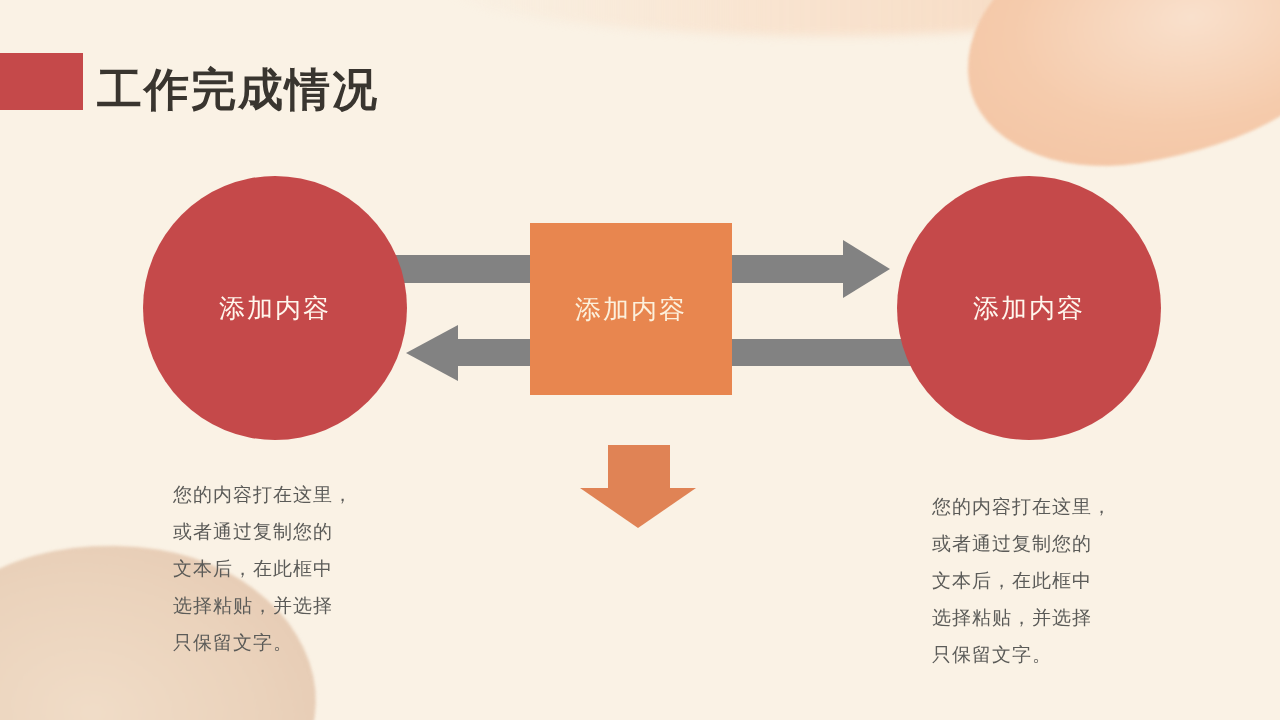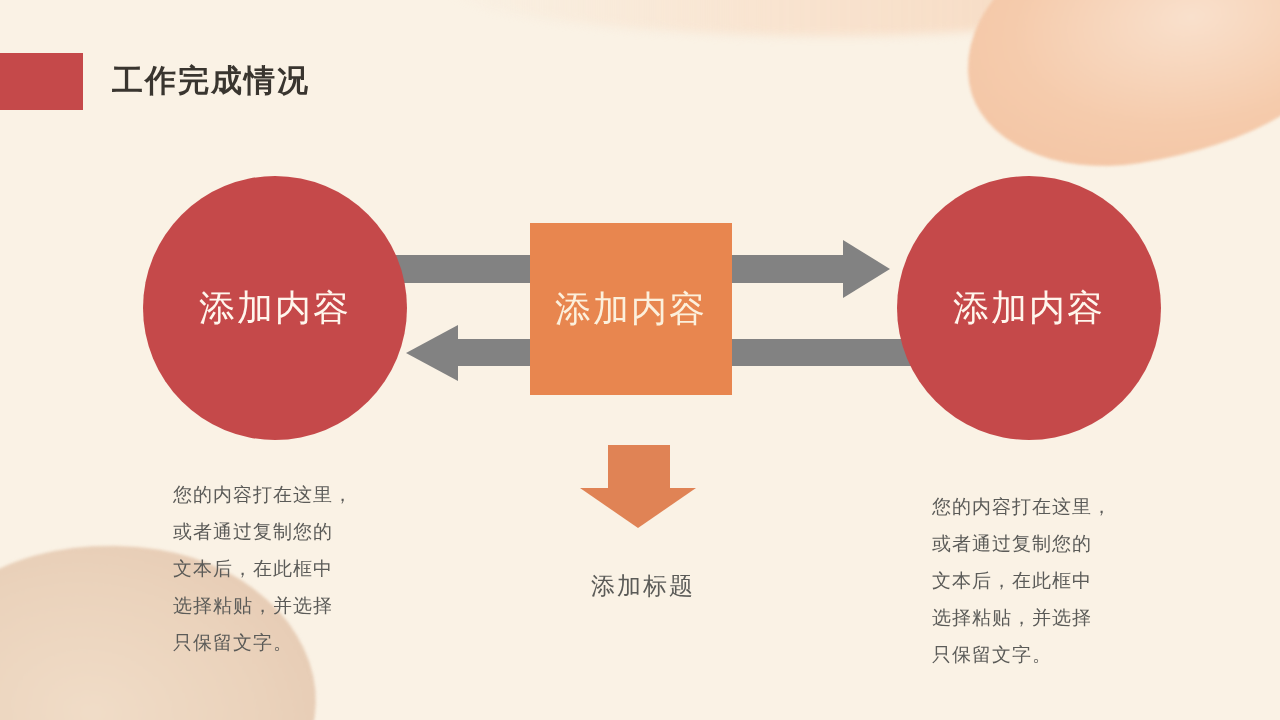--- a/index.html
+++ b/index.html
@@ -46,42 +46,42 @@
     transform:rotate(9deg);
     filter:blur(1.5px);
   }
   
   .accent-bar{
     position:absolute;left:0;top:53px;width:83px;height:57px;
     background:var(--accent-red);z-index:3;
   }
   .page-title{
     position:absolute;left:97px;top:60px;z-index:3;
-    font-size:31px;font-weight:bold;color:var(--title-text);
-    letter-spacing:2px;white-space:nowrap;margin-left:15px;
+    font-size:45px;font-weight:bold;color:var(--title-text);
+    letter-spacing:2px;white-space:nowrap;
   }
   
   .arrow{position:absolute;z-index:1;}
   .arrow-right-shaft{left:300px;top:255px;width:545px;height:28px;background:var(--arrow-gray);}
   .arrow-right-head{
     left:843px;top:240px;width:0;height:0;
     border-top:29px solid transparent;border-bottom:29px solid transparent;
     border-left:47px solid var(--arrow-gray);
   }
   .arrow-left-shaft{left:458px;top:339px;width:572px;height:27px;background:var(--arrow-gray);}
   .arrow-left-head{
     left:406px;top:325px;width:0;height:0;
     border-top:28px solid transparent;border-bottom:28px solid transparent;
     border-right:52px solid var(--arrow-gray);
   }
   
   .node{
     position:absolute;z-index:2;
     display:flex;align-items:center;justify-content:center;
-    font-size:36px;letter-spacing:2px;
+    font-size:26px;letter-spacing:2px;
   }
   .node-circle{
     width:264px;height:264px;border-radius:50%;
     background:var(--accent-red);color:var(--node-label);
   }
   .node-circle.left{left:143px;top:176px;}
   .node-circle.right{left:897px;top:176px;}
   .node-square{
     left:530px;top:223px;width:202px;height:172px;
     background:var(--accent-orange);color:var(--square-label);
@@ -135,21 +135,20 @@
     <span>添加内容</span>
   </div>
   <div class="node node-circle right">
     <span>添加内容</span>
   </div>
 
   <div class="down-arrow-stem"></div>
   <div class="down-arrow-head"></div>
 
   <div class="caption">
-    <div>添加标题</div>
   </div>
 
   <div class="paragraph left">
     <div>您的内容打在这里，</div>
     <div>或者通过复制您的</div>
     <div>文本后，在此框中</div>
     <div>选择粘贴，并选择</div>
     <div>只保留文字。</div>
   </div>
 

